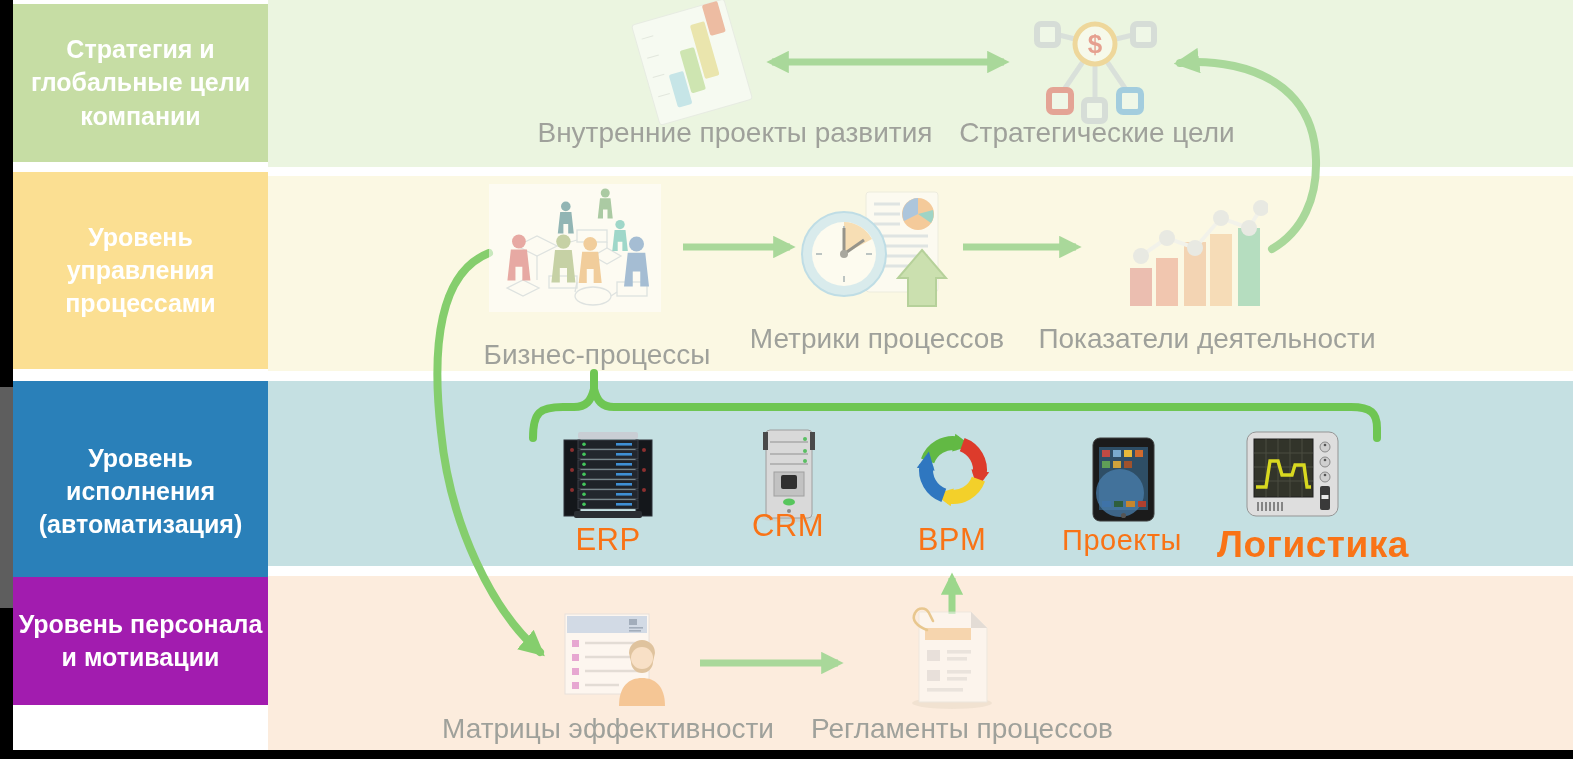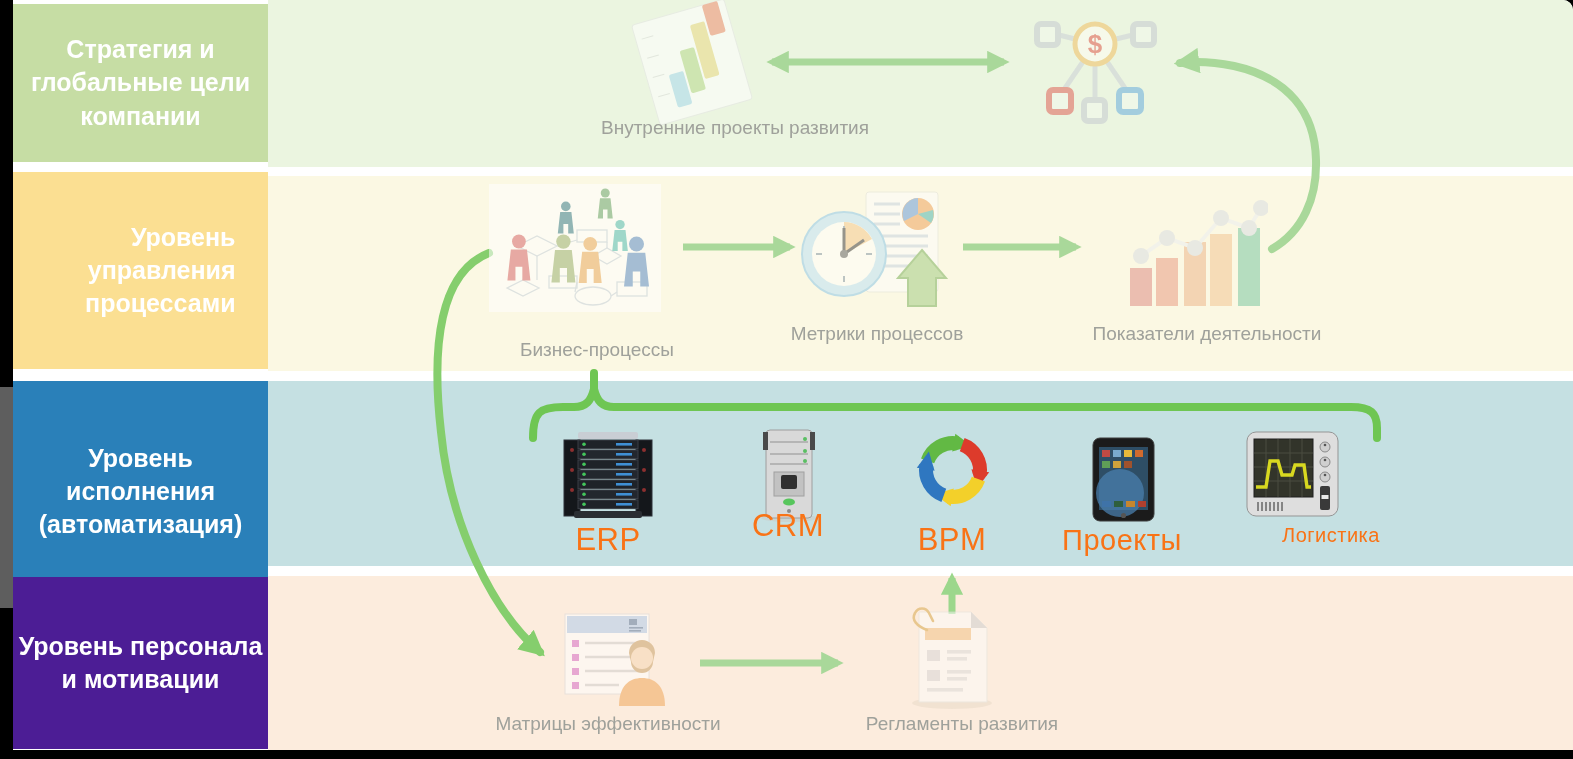--- a/index.html
+++ b/index.html
@@ -1,35 +1,35 @@
 <!DOCTYPE html>
 <html><head>
 <meta charset="utf-8">
 <style>
   html,body{margin:0;padding:0;background:#000;}
   .stage{position:relative;width:1573px;height:759px;background:#000;overflow:hidden;
-         font-family:"Liberation Sans",sans-serif;border-radius:10px;}
+         font-family:"Liberation Sans",sans-serif;}
   .canvas{position:absolute;left:13px;top:0;width:1560px;height:750px;background:#ffffff;}
   .band{position:absolute;left:268px;width:1305px;}
   .band-strategy{top:0;height:167px;background:#ebf5e0;}
   .band-process{top:176px;height:195px;background:#fbf8e3;}
   .band-execution{top:381px;height:185px;background:#c5e0e2;}
   .band-personnel{top:576px;height:174px;background:#fcecdd;}
   .sideblock{position:absolute;left:13px;width:255px;display:flex;align-items:center;
              justify-content:center;text-align:center;color:#fff;font-weight:bold;
              font-size:25px;line-height:1.33;}
   .side-strategy{top:4px;height:158px;background:#c6dda4;}
-  .side-process{top:172px;height:197px;background:#fbdf92;text-align:right;}
+  .side-process{top:172px;height:197px;background:#fbdf92;}
   .side-execution{top:381px;height:221px;background:#2a80b9;box-shadow:-13px 6px 0 0 #5e5e5e;}
-  .side-personnel{top:577px;height:172px;background:#4c1d95;}
+  .side-personnel{top:577px;height:128px;background:#a21caf;}
   .sideblock span{display:block;}
   .w1{max-width:225px;} .w2{max-width:190px;} .w3{max-width:232px;} .w4{max-width:246px;}
   .icon{position:absolute;}
   .dim{opacity:.55;}
-  .lbl{position:absolute;text-align:center;color:#9fa19b;font-size:19px;white-space:nowrap;}
+  .lbl{position:absolute;text-align:center;color:#9fa19b;font-size:28px;white-space:nowrap;}
   .lbl-dark{color:#f97316;font-size:31px;letter-spacing:.5px;}
   .arrows{position:absolute;left:0;top:0;pointer-events:none;}
 </style>
 </head>
 <body>
 
 <div class="stage">
   <div class="canvas"></div>
 
   <div class="band band-strategy"></div>
@@ -106,20 +106,21 @@
     <circle cx="80" cy="36" r="20" fill="#fffdf3" stroke="#f2c063" stroke-width="5"></circle>
     <text x="80" y="45" text-anchor="middle" font-size="26" font-weight="bold" fill="#e25b4e" font-family="Liberation Sans, sans-serif">$</text>
     <g fill="#f4f9ee" stroke-width="6">
       <rect x="22" y="16" width="21" height="21" rx="4" stroke="#c6cad0"></rect>
       <rect x="118" y="16" width="21" height="21" rx="4" stroke="#c6cad0"></rect>
       <rect x="34" y="82" width="22" height="22" rx="4" stroke="#e06259"></rect>
       <rect x="69" y="92" width="21" height="21" rx="4" stroke="#c6cad0"></rect>
       <rect x="104" y="82" width="22" height="22" rx="4" stroke="#6aaede"></rect>
     </g>
   </svg>
+  <div class="lbl" style="left:897px;top:117px;width:400px;">Стратегические цели</div>
 
   <svg class="icon dim" style="left:489px;top:184px;" width="172" height="128" viewBox="0 0 172 128">
     <defs>
       <g id="person">
         <circle cx="0" cy="0" r="6"></circle>
         <path d="M-7,7 L7,7 L10,34 L3,34 L3,22 L-3,22 L-3,34 L-10,34 Z"></path>
       </g>
     </defs>
     <rect x="0" y="0" width="172" height="128" fill="#ffffff"></rect>
     <g stroke="#c7d1de" stroke-width="1.3" fill="none">
@@ -346,21 +347,21 @@
     <g stroke="#6e6e6e" stroke-width="1.6">
       <line x1="12" y1="71" x2="12" y2="80"></line>
         <line x1="16" y1="71" x2="16" y2="80"></line>
       <line x1="20" y1="71" x2="20" y2="80"></line>
         <line x1="24" y1="71" x2="24" y2="80"></line>
       <line x1="28" y1="71" x2="28" y2="80"></line>
         <line x1="32" y1="71" x2="32" y2="80"></line>
       <line x1="36" y1="71" x2="36" y2="80"></line>
     </g>
   </svg>
-  <div class="lbl lbl-dark" style="left:1246px;top:524px;width:170px;font-size:20px;">Логистика</div>
+  <div class="lbl lbl-dark" style="left:1217px;top:524px;width:170px;font-size:37px;font-weight:bold;">Логистика</div>
 
   <svg class="icon dim" style="left:563px;top:610px;" width="112" height="96" viewBox="0 0 112 96">
     <rect x="2" y="4" width="84" height="80" fill="#ffffff" stroke="#d8d8d8"></rect>
     <rect x="4" y="6" width="80" height="17" fill="#b0cdec"></rect>
     <g fill="#5a7aa0">
       <rect x="66" y="9" width="8" height="6"></rect>
       <rect x="66" y="17" width="14" height="1.6"></rect>
         <rect x="66" y="20" width="12" height="1.6"></rect>
     </g>
     <g fill="#d66fc8">
@@ -392,14 +393,14 @@
     </g>
     <g fill="#dcdcdc">
       <rect x="44" y="46" width="24" height="3.6"></rect>
         <rect x="44" y="53" width="20" height="3.6"></rect>
       <rect x="44" y="66" width="24" height="3.6"></rect>
         <rect x="44" y="73" width="20" height="3.6"></rect>
       <rect x="24" y="84" width="36" height="3.6"></rect>
     </g>
     <path d="M24,26 C14,22 8,16 12,9 C15,3 23,3 26,9 L30,17" fill="none" stroke="#d9a94f" stroke-width="2.6" stroke-linecap="round"></path>
   </svg>
-  <div class="lbl" style="left:787px;top:713px;width:350px;">Регламенты развития</div>
+  <div class="lbl" style="left:787px;top:713px;width:350px;">Регламенты процессов</div>
 </div>
 
 </body></html>

